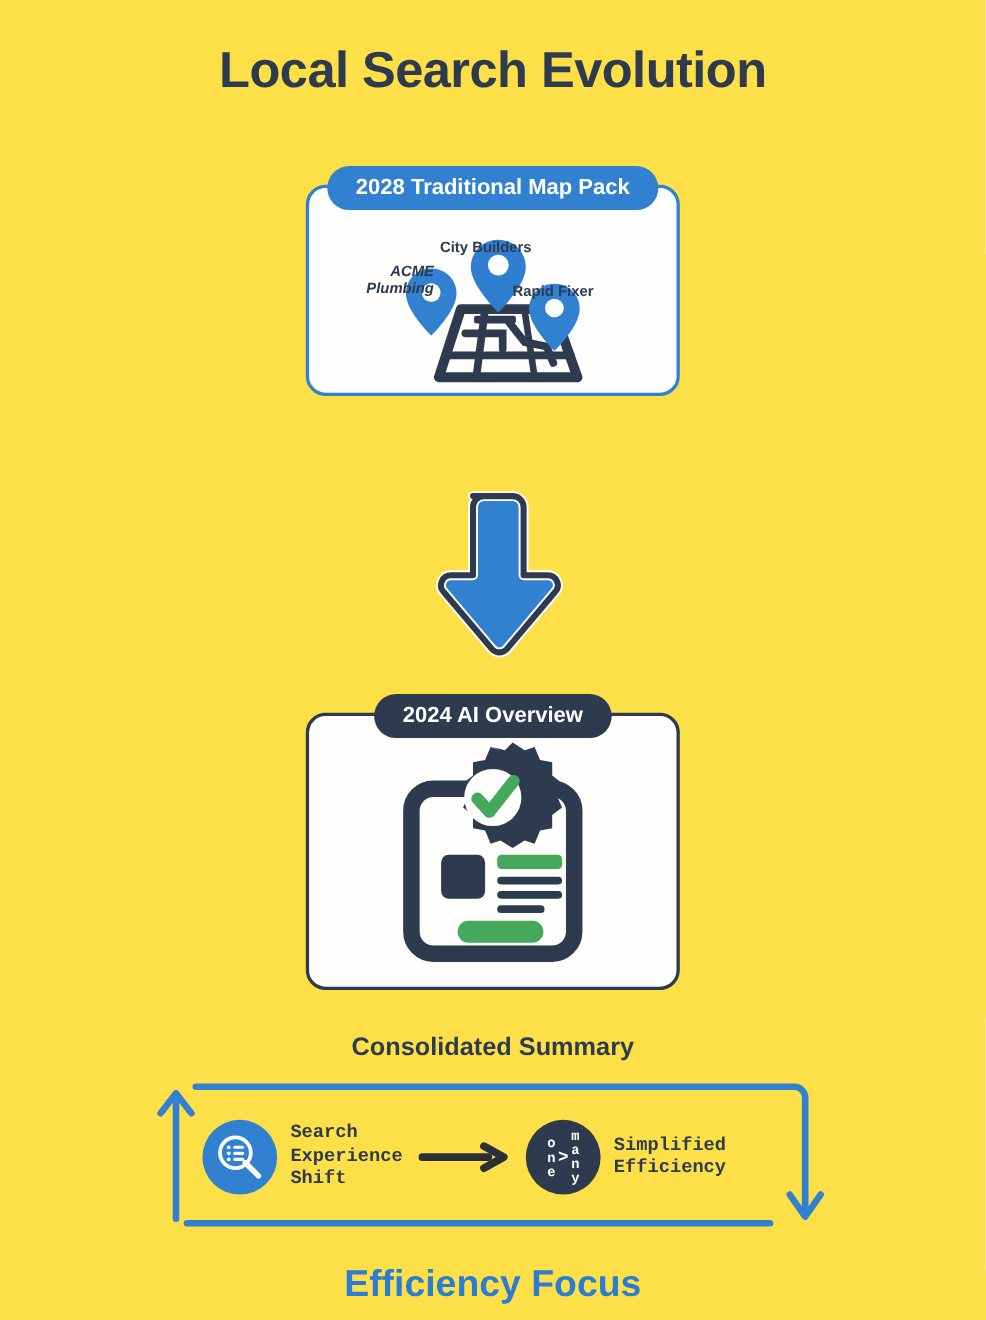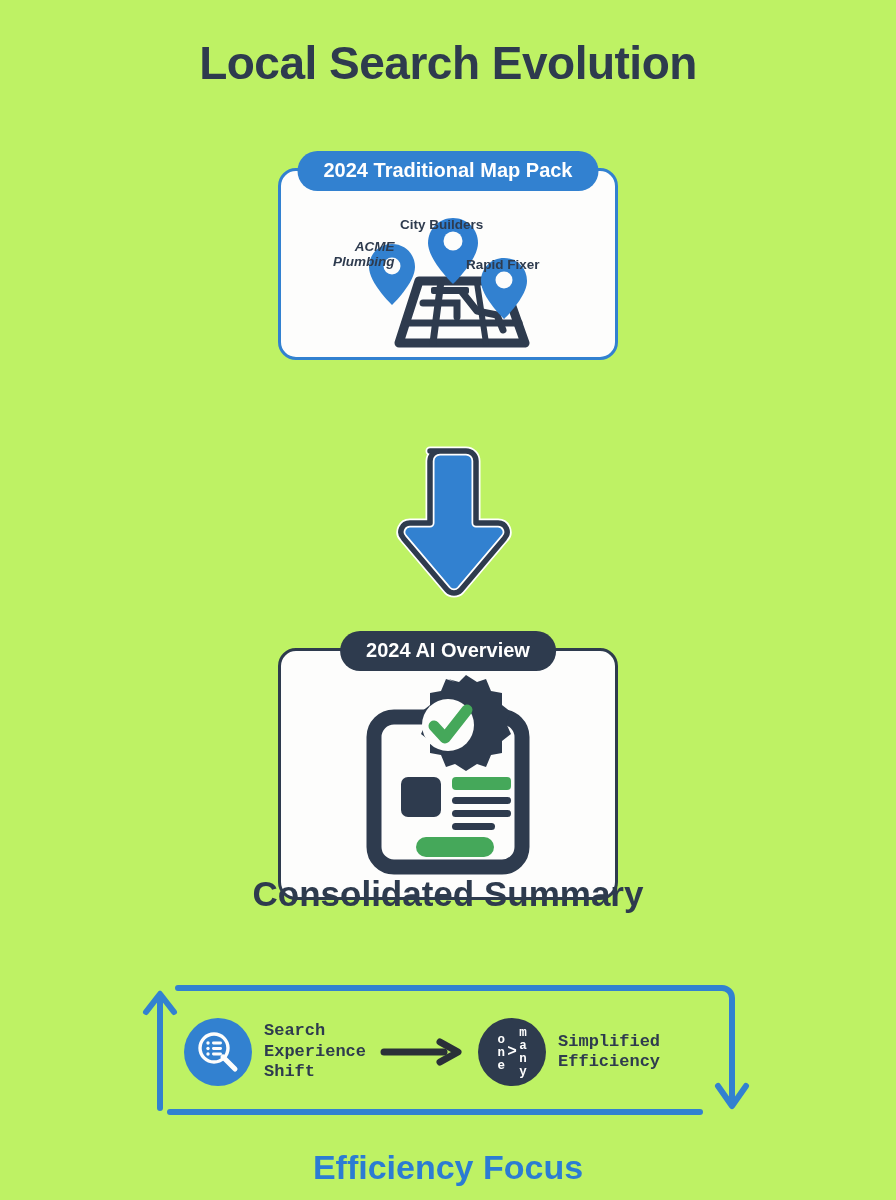--- a/index.html
+++ b/index.html
@@ -5,21 +5,21 @@
   * { box-sizing: border-box; margin: 0; padding: 0; }
   html, body {
     width: 896px; height: 1200px;
     background: #f7f5f0;
     font-family: "Liberation Sans", sans-serif;
     overflow: hidden;
   }
   .page {
     position: relative;
     width: 896px; height: 1200px;
-    background: #bef264;
+    background: #fde047;
   }
 
   
   .title {
     position: absolute;
     top: 36px; left: 0; width: 896px;
     text-align: center;
     font-size: 46px;
     font-weight: bold;
     letter-spacing: -0.5px;
@@ -70,21 +70,21 @@
   .caption {
     position: absolute;
     width: 896px; left: 0;
     text-align: center;
     font-weight: bold;
   }
   .caption-blue { color: #2b7cd3; }
   .caption-dark { color: #2e3b4e; }
 
   #cap-multiple { top: 372px; font-size: 35px; }
-  #cap-consol   { top: 874px; font-size: 35px; }
+  #cap-consol   { top: 938px; font-size: 23px; }
   #cap-eff      { top: 1148px; font-size: 34px; }
 
   
   #arrow-down { position: absolute; top: 437px; left: 378px; width: 140px; height: 180px; }
 
   
   #card-ai { top: 648px; left: 278px; width: 340px; height: 252px; }
   .ai-icon-wrap { position: absolute; top: 22px; left: 50%; transform: translateX(-50%); width: 200px; height: 212px; }
 
   
@@ -131,21 +131,21 @@
   .gt { font-size: 16px; margin: 0 1px; }
 </style>
 </head>
 <body>
 
 <div class="page">
 
   <div class="title">Local Search Evolution</div>
 
   <div class="card card-blue" id="card-map">
-    <div class="badge badge-blue">2024 Traditional Map Pack</div>
+    <div class="badge badge-blue">2028 Traditional Map Pack</div>
 
     <div class="map-wrap">
       
       <div class="pin-label" id="label-acme">ACME<br>Plumbing</div>
       <div class="pin-label" id="label-city">City Builders</div>
       <div class="pin-label" id="label-rapid">Rapid Fixer</div>
 
       <svg width="340" height="168" viewBox="0 0 340 168">
 
         <path d="M118 148 L138 86 L222 86 L244 148 Z" fill="none" stroke="#2e3b4e" stroke-width="9" stroke-linejoin="round"></path>

